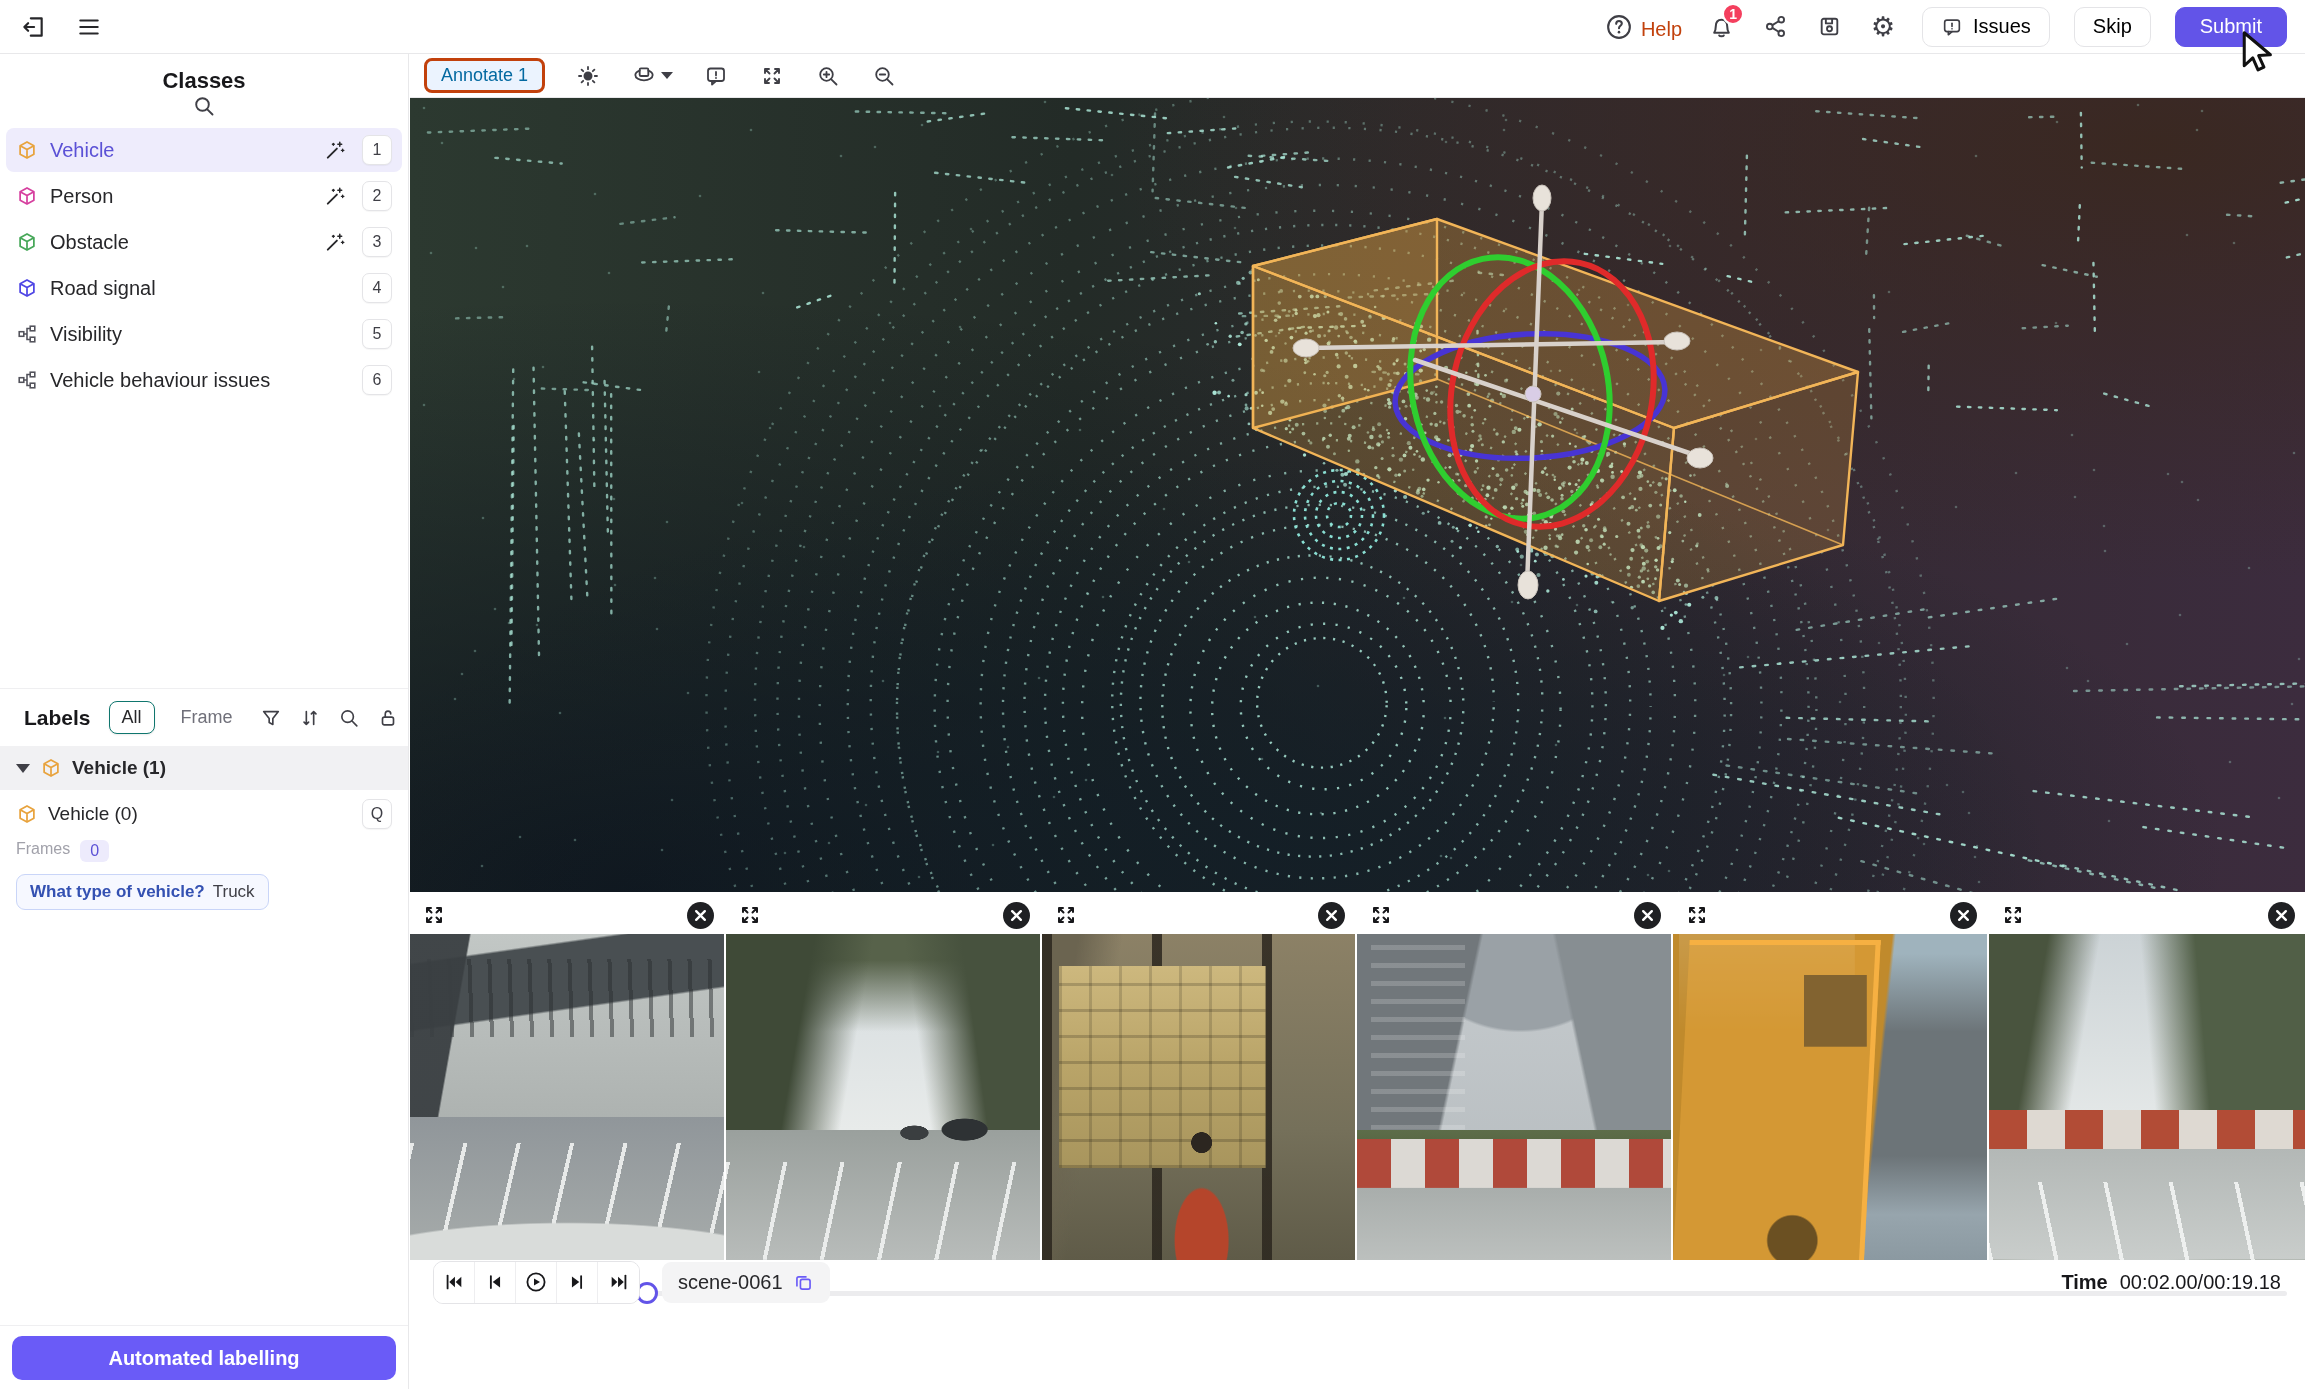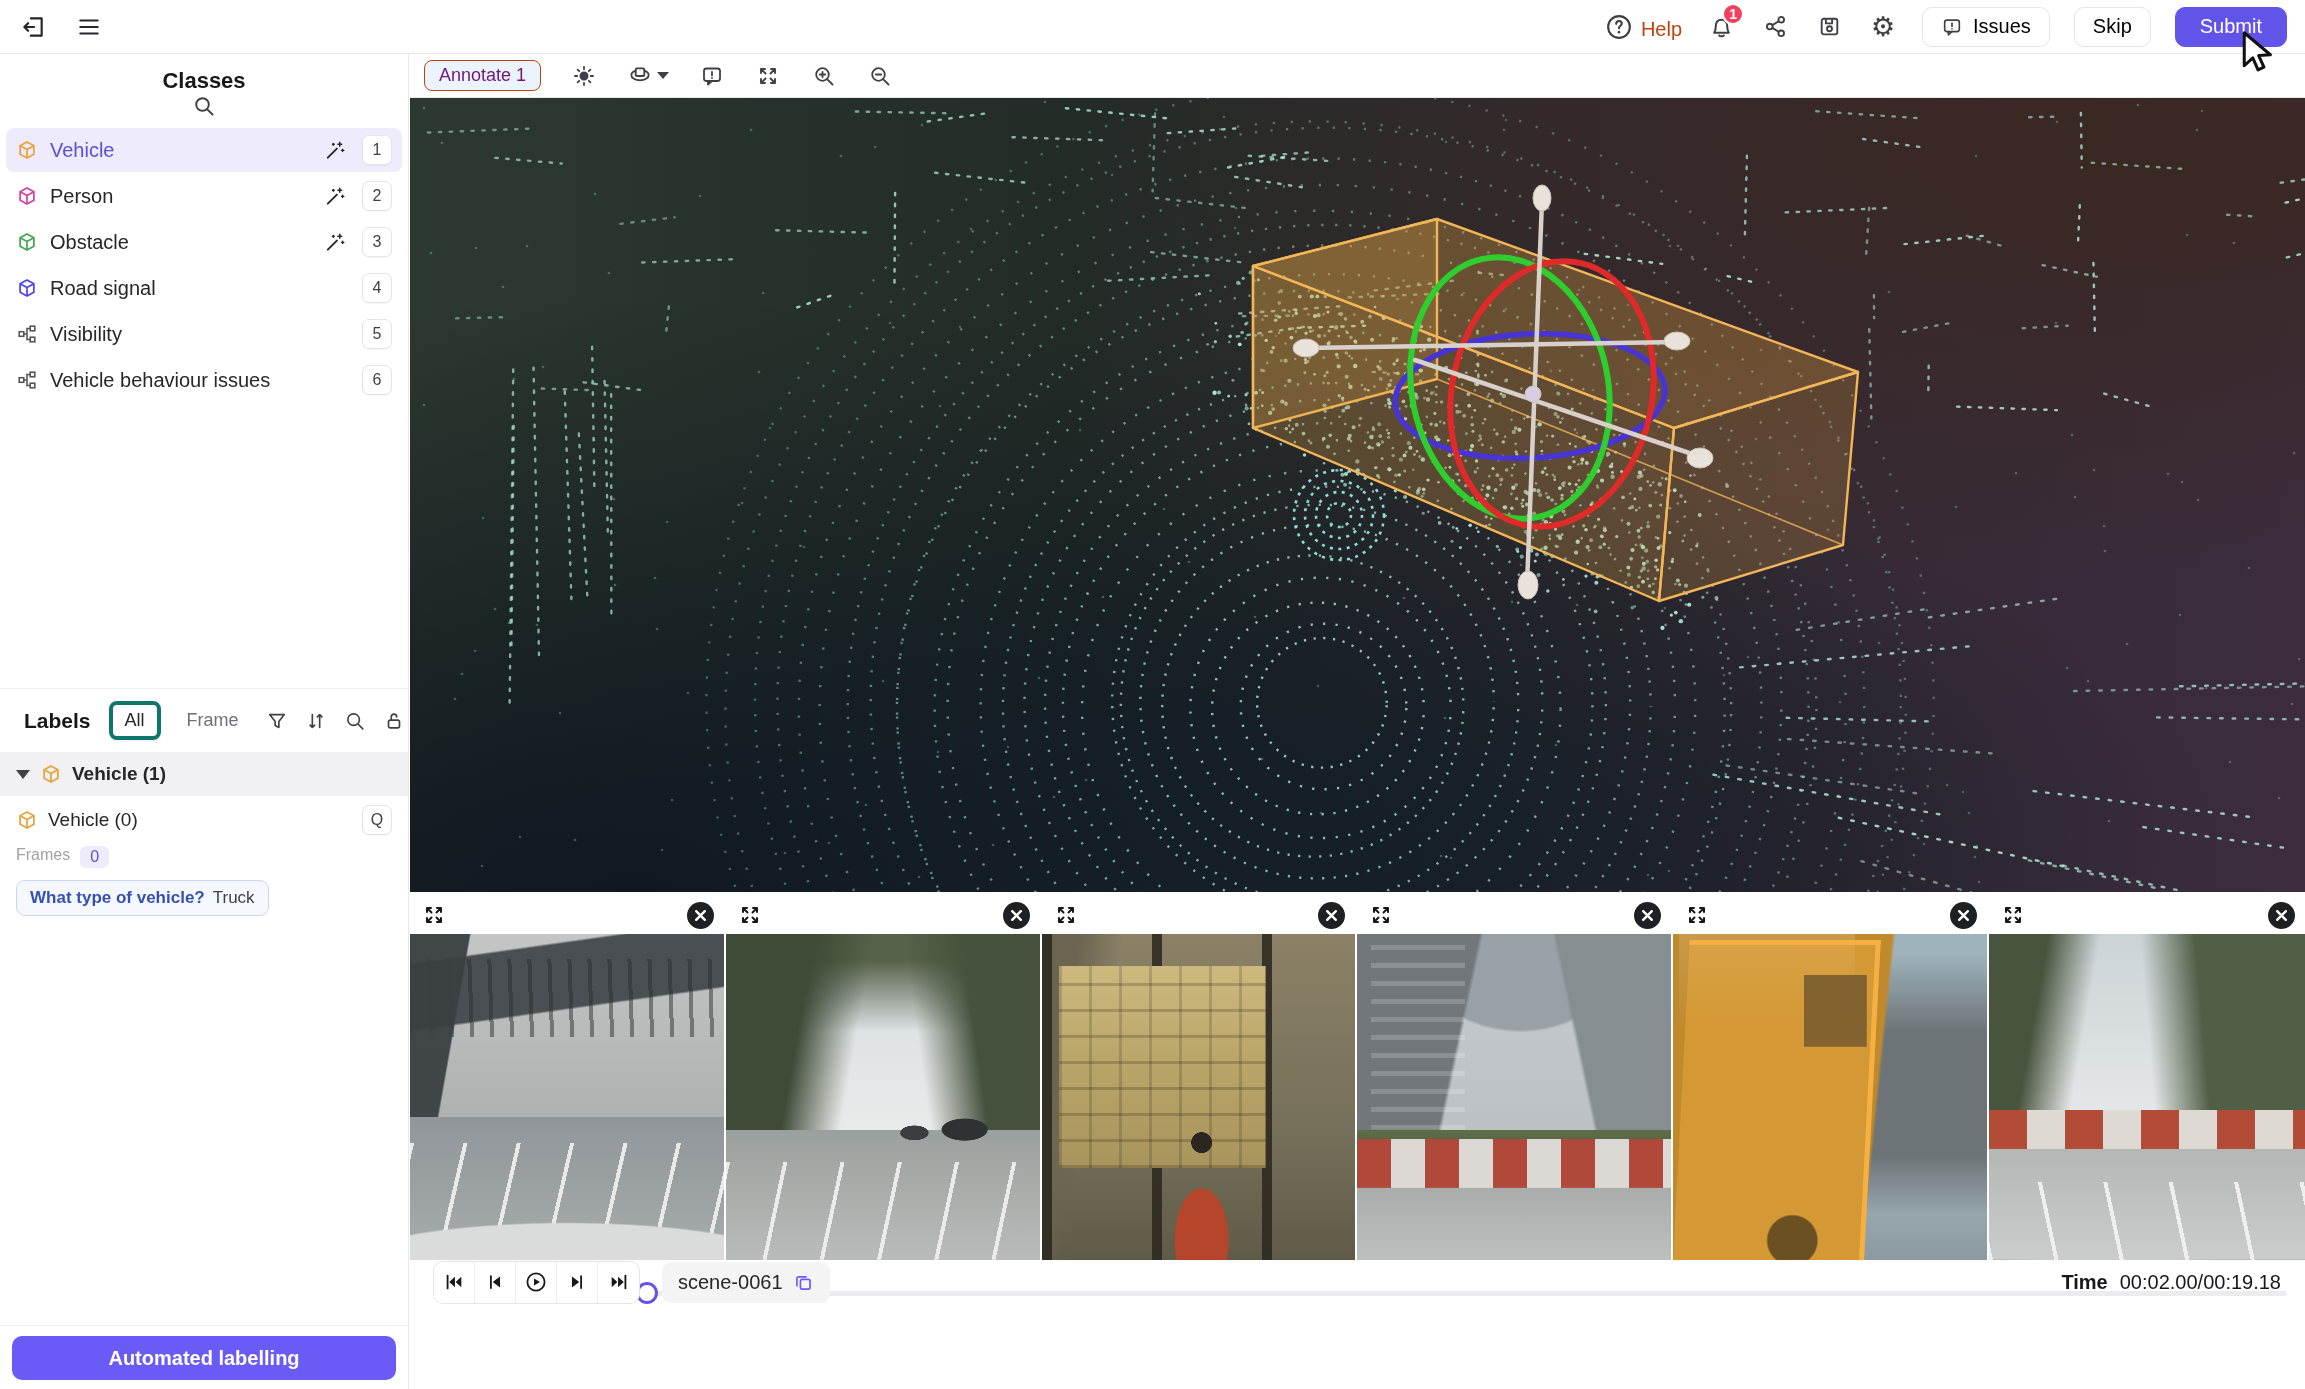--- a/index.html
+++ b/index.html
@@ -36,21 +36,21 @@
   .class-label { font-size:20px; color:#27272A; }
   .class-right { margin-left:auto; display:flex; align-items:center; gap:16px; }
   .kbd-badge { min-width:30px; height:30px; border:1px solid #E4E4E7; border-radius:7px; background:#fff;
     font-size:16px; color:#3F3F46; display:flex; align-items:center; justify-content:center;
     box-shadow:0 1px 1px rgba(0,0,0,.04); }
 
   .labels-panel { position:absolute; left:0; top:634px; width:408px; }
   .labels-header { display:flex; align-items:center; padding:12px 24px; border-top:1px solid #EFEFF1; gap:14px; }
   .labels-title { font-size:21px; font-weight:bold; margin-right:4px; }
   .tab { font-size:18px; color:#70707A; padding:5px 12px; border-radius:8px; cursor:pointer; }
-  .tab.active { background:#fff; color:#27272A; border:4px solid #0f766e; box-shadow:0 1px 2px rgba(0,0,0,.08); }
+  .tab.active { background:#fff; color:#27272A; border:1px solid #0f766e; box-shadow:0 1px 2px rgba(0,0,0,.08); }
   .labels-tools { margin-left:auto; display:flex; align-items:center; gap:15px; color:#3F3F46; }
   .labels-tools .icon { width:24px; height:24px; cursor:pointer; }
   .group-row { display:flex; align-items:center; gap:10px; background:#F1F1F3; height:44px; padding:0 16px;
     font-size:19px; font-weight:bold; color:#27272A; cursor:pointer; }
   .caret-down { width:0; height:0; border-left:7px solid transparent; border-right:7px solid transparent;
     border-top:9px solid #3F3F46; }
   .label-item { display:flex; align-items:center; gap:10px; height:48px; padding:0 16px; font-size:19px;
     color:#27272A; cursor:pointer; }
   .frames-row { display:flex; align-items:flex-start; gap:10px; padding:2px 16px 8px 16px; }
   .frames-label { font-size:16px; color:#A1A1AA; }
@@ -59,22 +59,22 @@
     border-radius:9px; padding:7px 13px; font-size:17px; align-items:center; }
   .attr-q { color:#3451B2; font-weight:bold; }
   .attr-a { color:#3F3F46; }
   .sidebar-footer { position:absolute; left:0; right:0; bottom:0; padding:10px 12px 9px 12px; border-top:1px solid #EFEFF1; }
   .auto-btn { width:100%; height:44px; border:none; border-radius:10px; background:#6A5BF7; color:#fff;
     font-size:20px; font-weight:bold; cursor:pointer; font-family:inherit; }
 
   
   .canvas-toolbar { position:absolute; left:410px; top:54px; right:0; height:44px; background:#fff;
     border-bottom:1px solid #E8E8EA; display:flex; align-items:center; gap:30px; padding:0 14px; }
-  .annotate-pill { display:flex; align-items:center; border:1px solid #c2410c; background:#EBF3FE;
-    color:#701a75; border-radius:8px; font-size:18px; padding:4px 14px; cursor:pointer; }
+  .annotate-pill { display:flex; align-items:center; border:3px solid #c2410c; background:#EBF3FE;
+    color:#0369a1; border-radius:8px; font-size:18px; padding:4px 14px; cursor:pointer; }
   .ct-icon { width:26px; height:26px; color:#3F3F46; cursor:pointer; }
   .ct-group { display:flex; align-items:center; gap:4px; cursor:pointer; }
   .caret-small { width:0; height:0; border-left:6px solid transparent; border-right:6px solid transparent;
     border-top:7px solid #3F3F46; }
 
   .viewport { position:absolute; left:410px; top:98px; width:1895px; height:794px; cursor:grab; }
 
   
   .thumbs { position:absolute; left:410px; top:896px; right:0; height:364px; display:flex; }
   .thumb { position:relative; width:316px; height:364px; border-right:2px solid #fff; overflow:hidden; }

